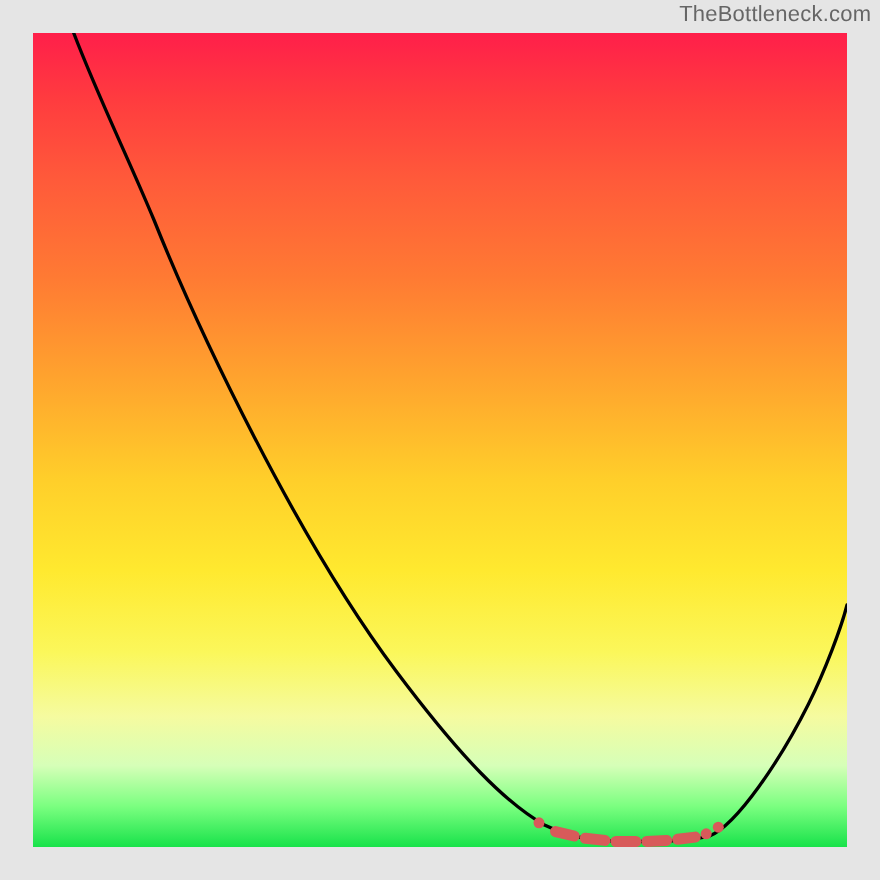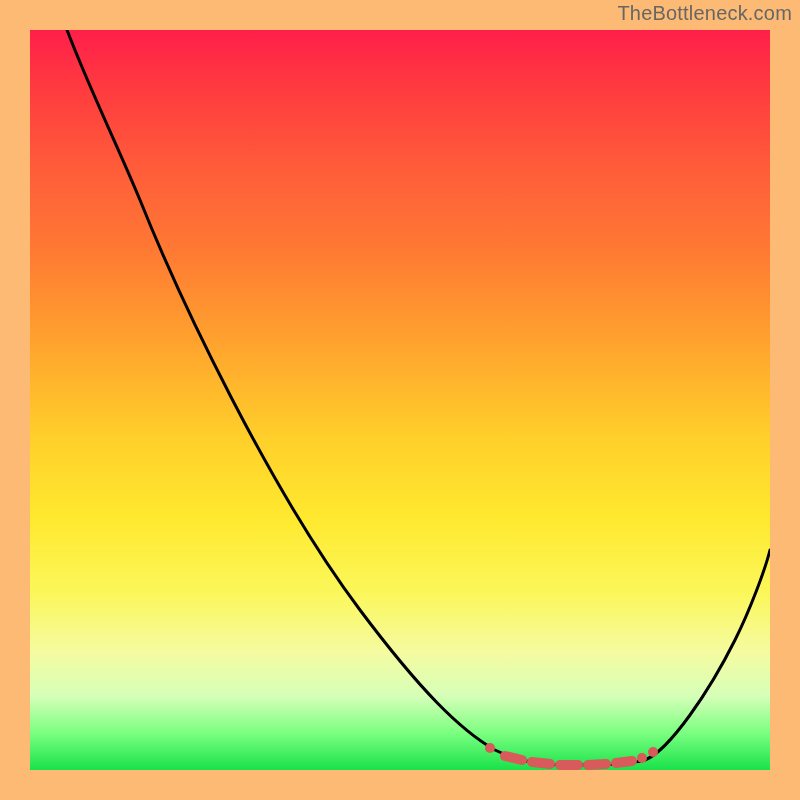--- a/index.html
+++ b/index.html
@@ -8,21 +8,21 @@
     width: 800px;
     height: 800px;
     background: #000;
     overflow: hidden;
     font-family: Arial, Helvetica, sans-serif;
   }
   .frame {
     position: relative;
     width: 800px;
     height: 800px;
-    background: #fdba74;
+    background: #e5e5e5;
   }
   .watermark {
     position: absolute;
     top: 2px;
     right: 8px;
     color: #666;
     font-size: 20px;
     font-weight: 500;
     letter-spacing: 0.2px;
     z-index: 10;

